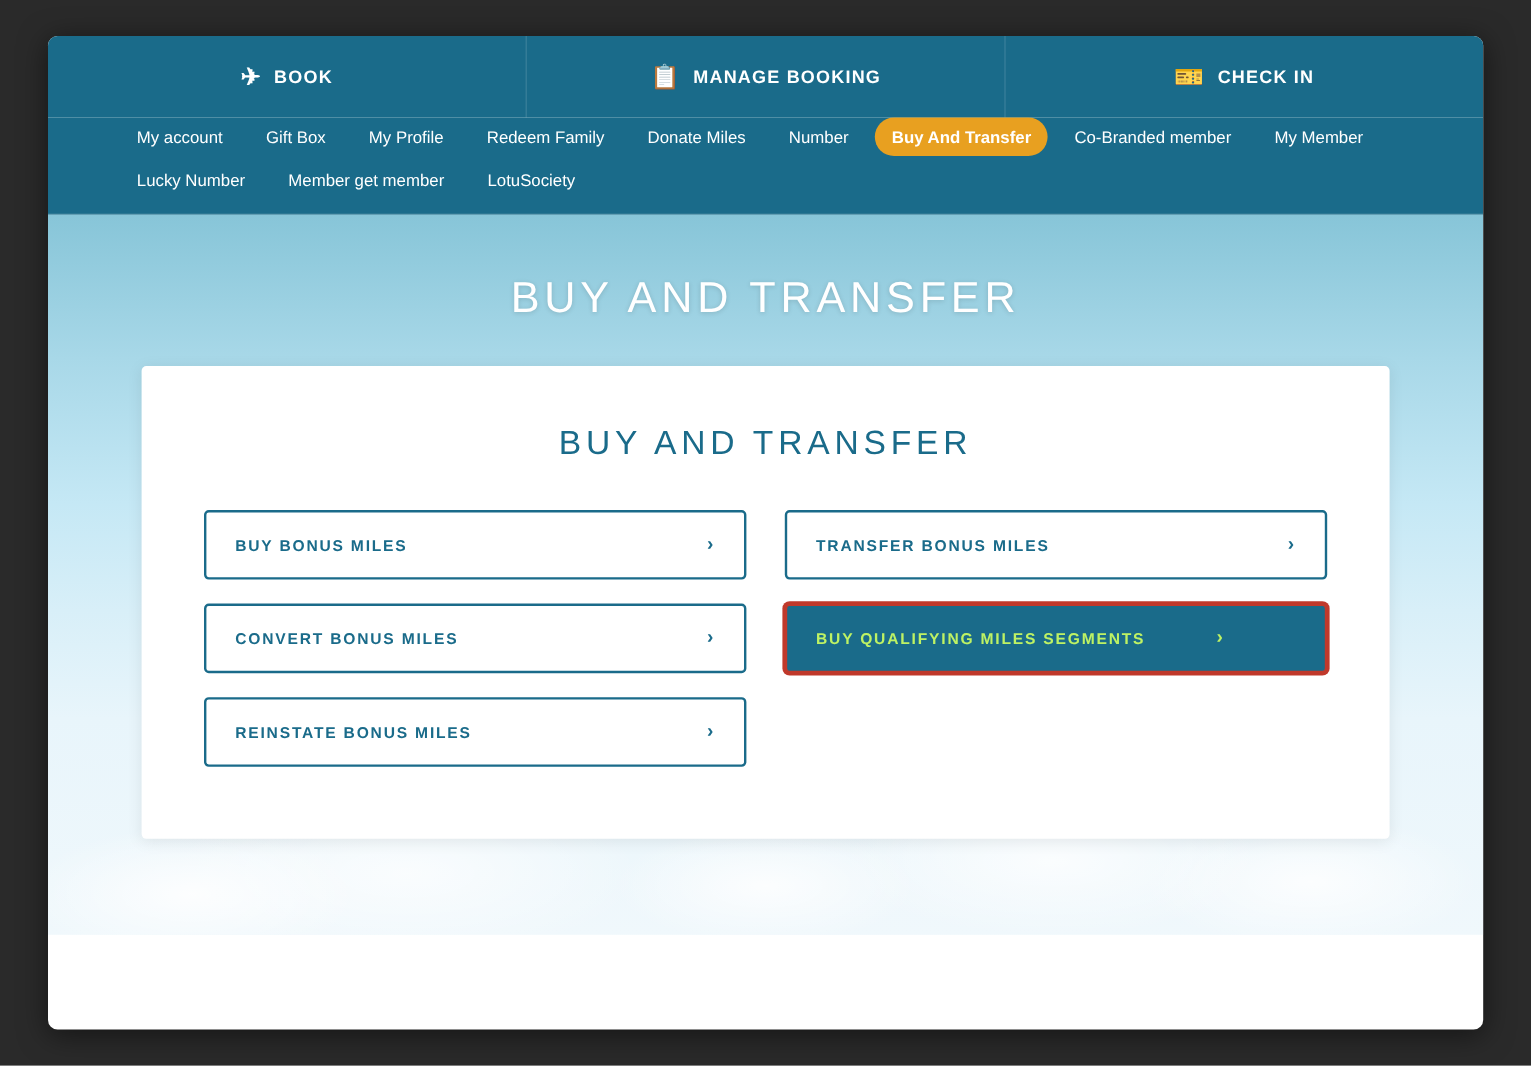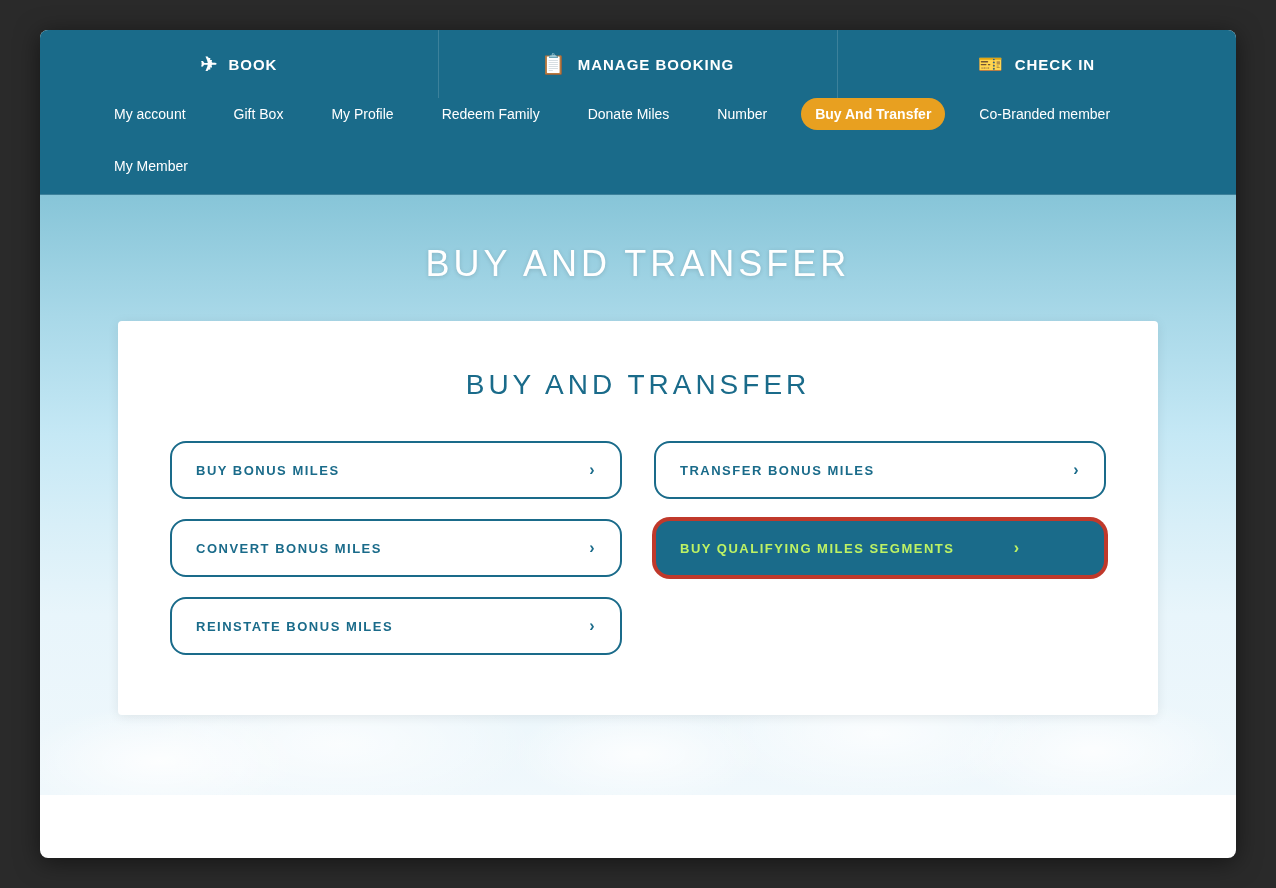--- a/index.html
+++ b/index.html
@@ -47,21 +47,21 @@
     
     .secondary-nav {
       background: #1a6b8a;
       padding: 0 60px 12px 60px;
       border-bottom: 1px solid rgba(255,255,255,0.15);
     }
     .secondary-nav-row {
       display: flex;
       align-items: center;
       flex-wrap: wrap;
-      gap: 20px;
+      gap: 8px;
     }
     .sec-nav-item {
       color: #fff;
       font-size: 14px;
       padding: 8px 14px;
       border-radius: 20px;
       cursor: pointer;
       white-space: nowrap;
     }
     .sec-nav-item.active {
@@ -135,21 +135,21 @@
       text-transform: uppercase;
       margin-bottom: 40px;
     }
     .buttons-grid {
       display: grid;
       grid-template-columns: 1fr 1fr;
       gap: 20px 32px;
     }
     .option-btn {
       border: 2px solid #1a6b8a;
-      border-radius: 16px;
+      border-radius: 4px;
       background: #fff;
       color: #1a6b8a;
       font-size: 13px;
       font-weight: 600;
       letter-spacing: 1.5px;
       text-transform: uppercase;
       padding: 18px 24px;
       cursor: pointer;
       display: flex;
       align-items: center;
@@ -214,20 +214,31 @@
       <div class="sec-nav-item active">
         <span>Buy And Transfer</span>
       </div>
       <div class="sec-nav-item">
         <span>Co-Branded member</span>
       </div>
       <div class="sec-nav-item">
         <span>My Member</span>
       </div>
     </div>
+    <div class="secondary-nav-row" style="margin-top:4px;">
+      <div class="sec-nav-item">
+        <span>Lucky Number</span>
+      </div>
+      <div class="sec-nav-item">
+        <span>Member get member</span>
+      </div>
+      <div class="sec-nav-item">
+        <span>LotuSociety</span>
+      </div>
+    </div>
   </div>
 
   <div class="hero">
     <div class="clouds-layer"></div>
     <h1 class="hero-title">BUY AND TRANSFER</h1>
 
     <div class="main-card">
       <h2 class="card-title">BUY AND TRANSFER</h2>
 
       <div class="buttons-grid">

